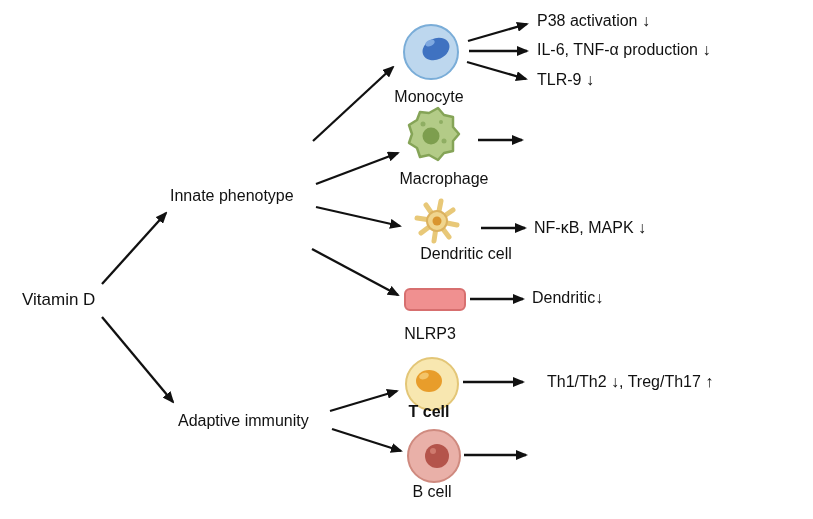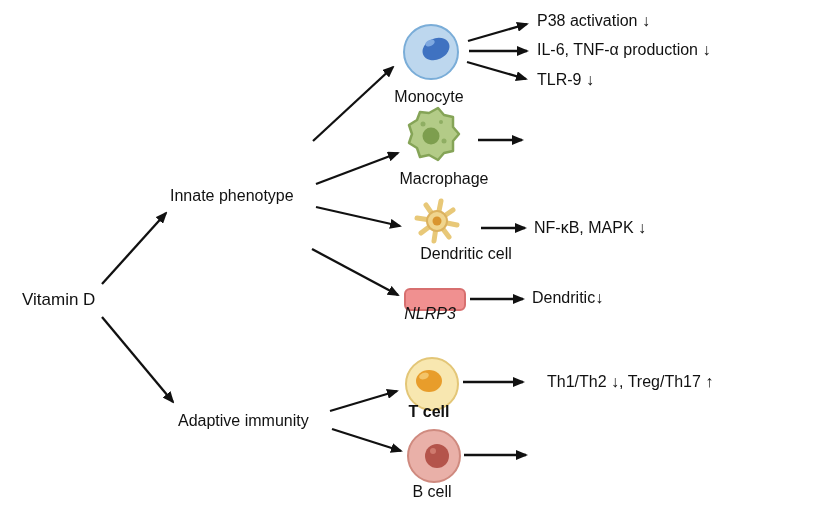--- a/index.html
+++ b/index.html
@@ -94,21 +94,21 @@
     </g>
   </svg>
 
   <div class="lbl root-lbl" style="left:22px;top:300px;">Vitamin D</div>
   <div class="lbl" style="left:170px;top:196px;">Innate phenotype</div>
   <div class="lbl" style="left:178px;top:421px;">Adaptive immunity</div>
 
   <div class="lbl cell-lbl" style="left:429px;top:97px;">Monocyte</div>
   <div class="lbl cell-lbl" style="left:428px;top:179px;padding-left:32px;">Macrophage</div>
   <div class="lbl cell-lbl" style="left:428px;top:254px;margin-left:38px;">Dendritic cell</div>
-  <div class="lbl cell-lbl" style="left:430px;top:314px;font-style:italic;">NLRP3</div>
+  <div class="lbl cell-lbl" style="left:430px;top:334px;">NLRP3</div>
   <div class="lbl cell-lbl" style="left:429px;top:412px;font-weight:bold;">T cell</div>
   <div class="lbl cell-lbl" style="left:432px;top:492px;">B cell</div>
 
   <div class="lbl out-lbl" style="left:537px;top:21px;">P38 activation ↓</div>
   <div class="lbl out-lbl" style="left:537px;top:50px;">IL-6, TNF-α production ↓</div>
   <div class="lbl out-lbl" style="left:537px;top:80px;">TLR-9 ↓</div>
   <div class="lbl out-lbl" style="left:534px;top:228px;">NF-κB, MAPK ↓</div>
   <div class="lbl out-lbl" style="left:532px;top:298px;">Dendritic↓</div>
   <div class="lbl out-lbl" style="left:532px;top:382px;margin-left:15px;">Th1/Th2 ↓, Treg/Th17 ↑</div>
 

